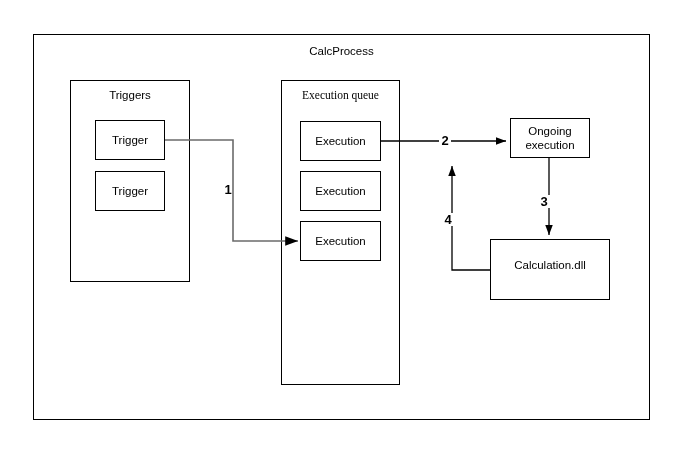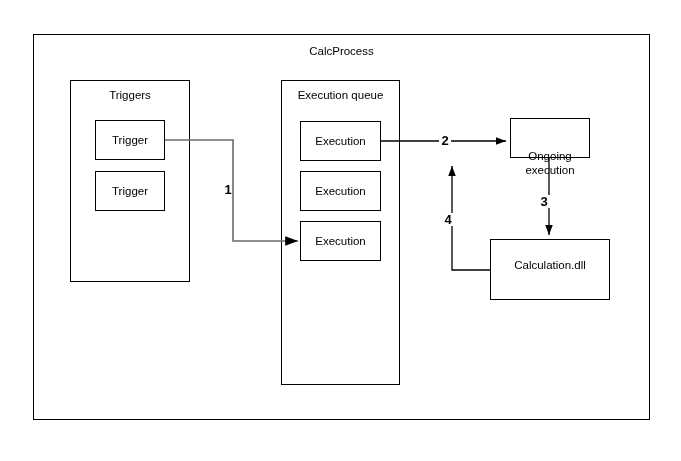--- a/index.html
+++ b/index.html
@@ -66,39 +66,39 @@
 
 <div id="diagram-root">
 
   <div class="node-box" style="left:33px; top:34px; width:617px; height:386px;"></div>
   <div class="container-title" style="left:33px; top:44px; width:617px;">CalcProcess</div>
 
   <div class="node-box" style="left:70px; top:80px; width:120px; height:202px;"></div>
   <div class="container-title" style="left:70px; top:88px; width:120px;">Triggers</div>
 
   <div class="node-box" style="left:281px; top:80px; width:119px; height:305px;"></div>
-  <div class="container-title" style="left:281px; top:88px; width:119px;">Execution queue</div>
+  <div class="container-title" style="left:281px; top:88px; width:119px;font-family:Liberation Serif, serif;">Execution queue</div>
 
   <div class="node-box" style="left:95px; top:120px; width:70px; height:40px;"></div>
   <div class="node-label" style="left:95px; top:133px; width:70px;">Trigger</div>
 
   <div class="node-box" style="left:95px; top:171px; width:70px; height:40px;"></div>
   <div class="node-label" style="left:95px; top:184px; width:70px;">Trigger</div>
 
   <div class="node-box" style="left:300px; top:121px; width:81px; height:40px;"></div>
   <div class="node-label" style="left:300px; top:134px; width:81px;">Execution</div>
 
   <div class="node-box" style="left:300px; top:171px; width:81px; height:40px;"></div>
   <div class="node-label" style="left:300px; top:184px; width:81px;">Execution</div>
 
   <div class="node-box" style="left:300px; top:221px; width:81px; height:40px;"></div>
   <div class="node-label" style="left:300px; top:234px; width:81px;">Execution</div>
 
   <div class="node-box" style="left:510px; top:118px; width:80px; height:40px;"></div>
-  <div class="node-label" style="left:510px; top:124px; width:80px;margin-top:25px;">Ongoing
+  <div class="node-label" style="left:510px; top:124px; width:80px;">Ongoing
 execution</div>
 
   <div class="node-box" style="left:490px; top:239px; width:120px; height:61px;"></div>
   <div class="node-label" style="left:490px; top:258px; width:120px;">Calculation.dll</div>
 
   <svg class="svg-layer" viewBox="0 0 681 461" xmlns="http://www.w3.org/2000/svg">
     <defs>
       <marker id="arrow-black" markerWidth="9" markerHeight="9" refX="8" refY="3" orient="auto" markerUnits="strokeWidth">
         <path d="M0,0 L8,3 L0,6 z" fill="#000000"></path>
       </marker>

